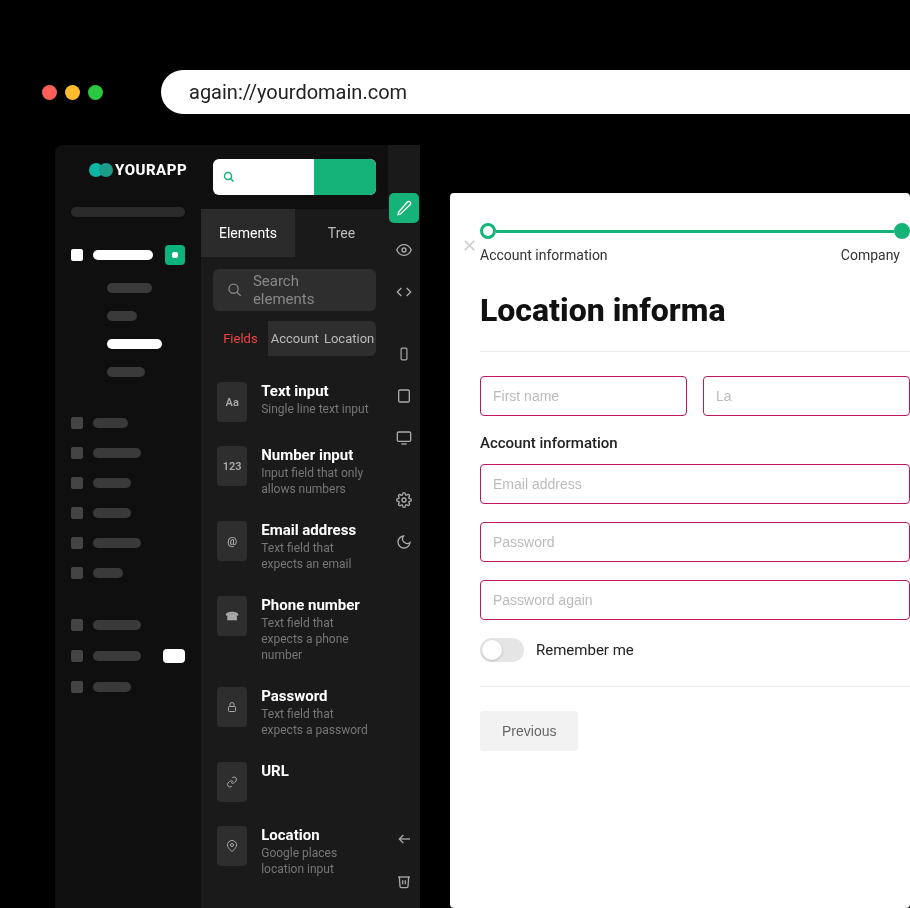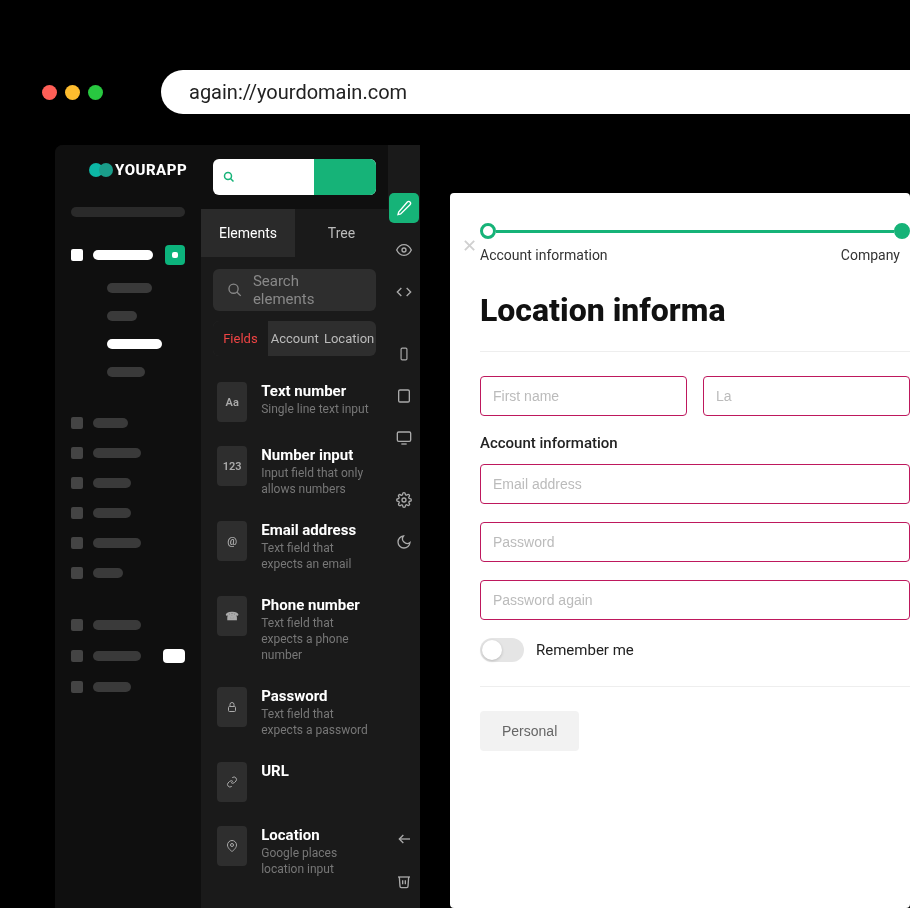--- a/index.html
+++ b/index.html
@@ -361,21 +361,21 @@
     </div>
     <div class="filter-tabs">
       <div class="filter-tab active">Fields</div>
       <div class="filter-tab">Account</div>
       <div class="filter-tab">Location</div>
     </div>
     <div class="element-list" id="element-list">
         <div class="element-item">
     <div class="el-icon">Aa</div>
     <div class="el-text">
-      <div class="el-title">Text number</div>
+      <div class="el-title">Text input</div>
       <div class="el-desc">Single line text input</div>
     </div>
         </div>
         <div class="element-item">
     <div class="el-icon">123</div>
     <div class="el-text">
       <div class="el-title">Number input</div>
       <div class="el-desc">Input field that only allows numbers</div>
     </div>
         </div>
@@ -523,16 +523,16 @@
       <div class="input-row">
           <input class="text-input" type="password" placeholder="Password again" style="">
         </div>
       <div class="toggle-row">
         <div class="toggle">
             <div class="toggle-knob"></div>
           </div>
         <span class="toggle-label">Remember me</span>
       </div>
       <div class="divider"></div>
-      <button class="prev-btn">Personal</button>
+      <button class="prev-btn">Previous</button>
     </div>
   </div>
 </div>
 
 </body></html>

